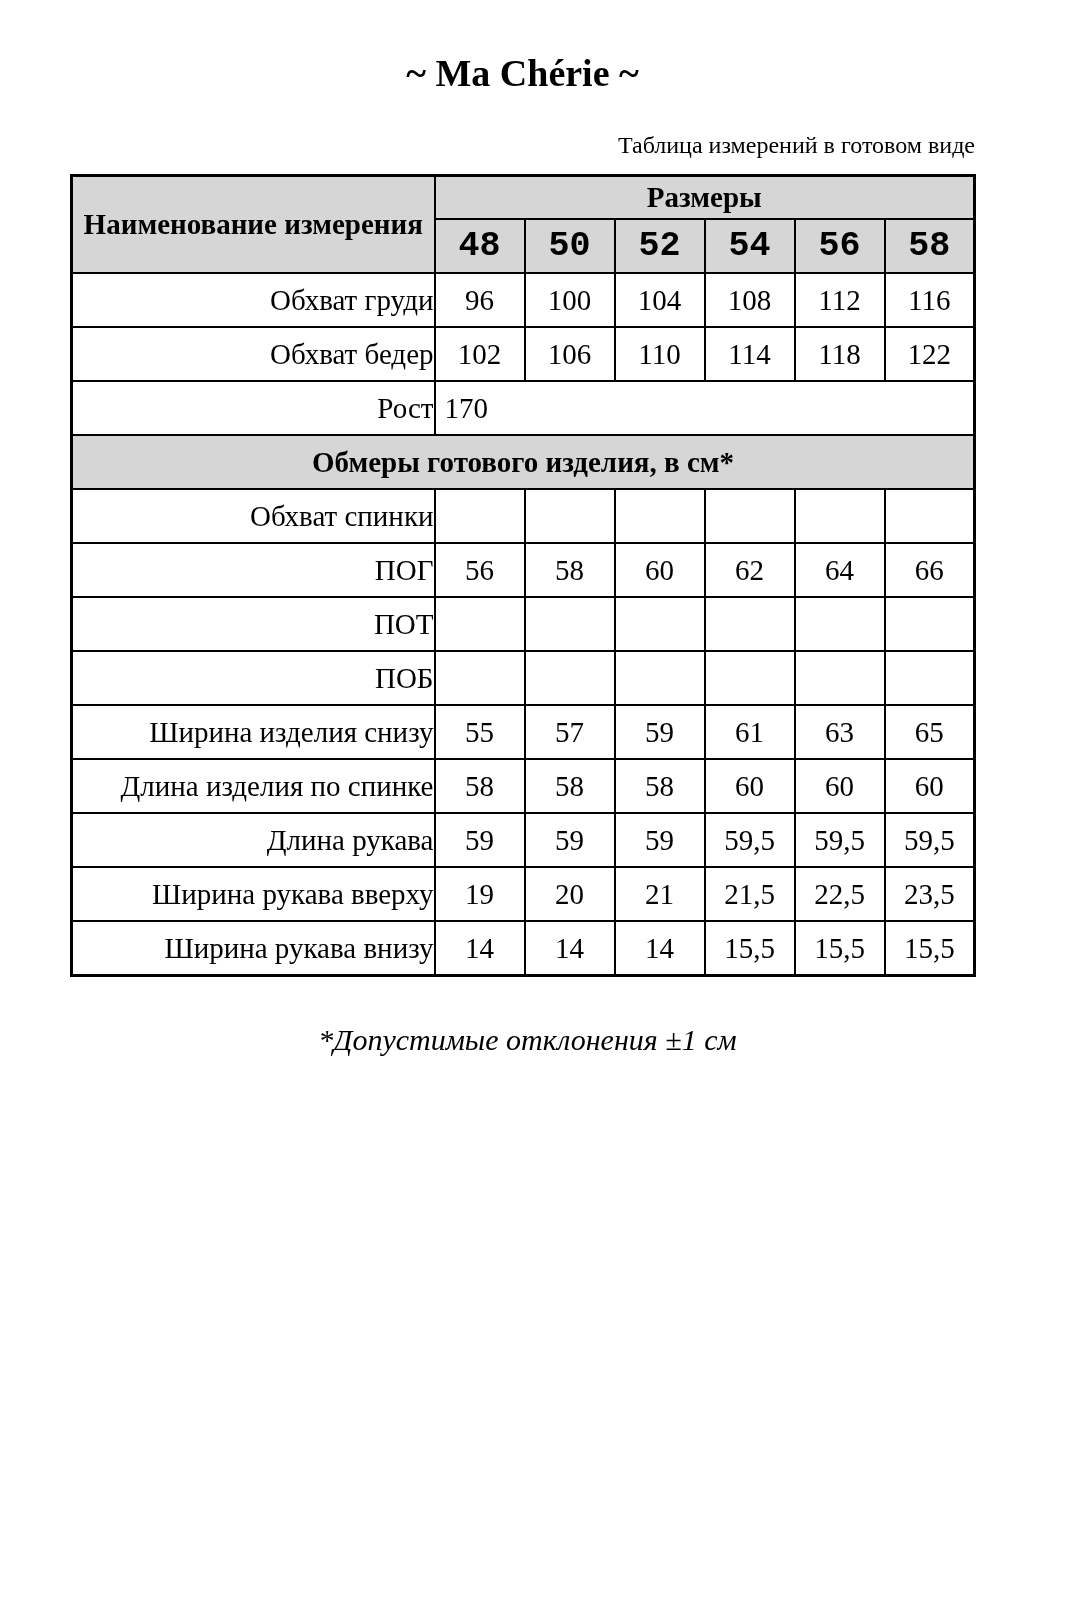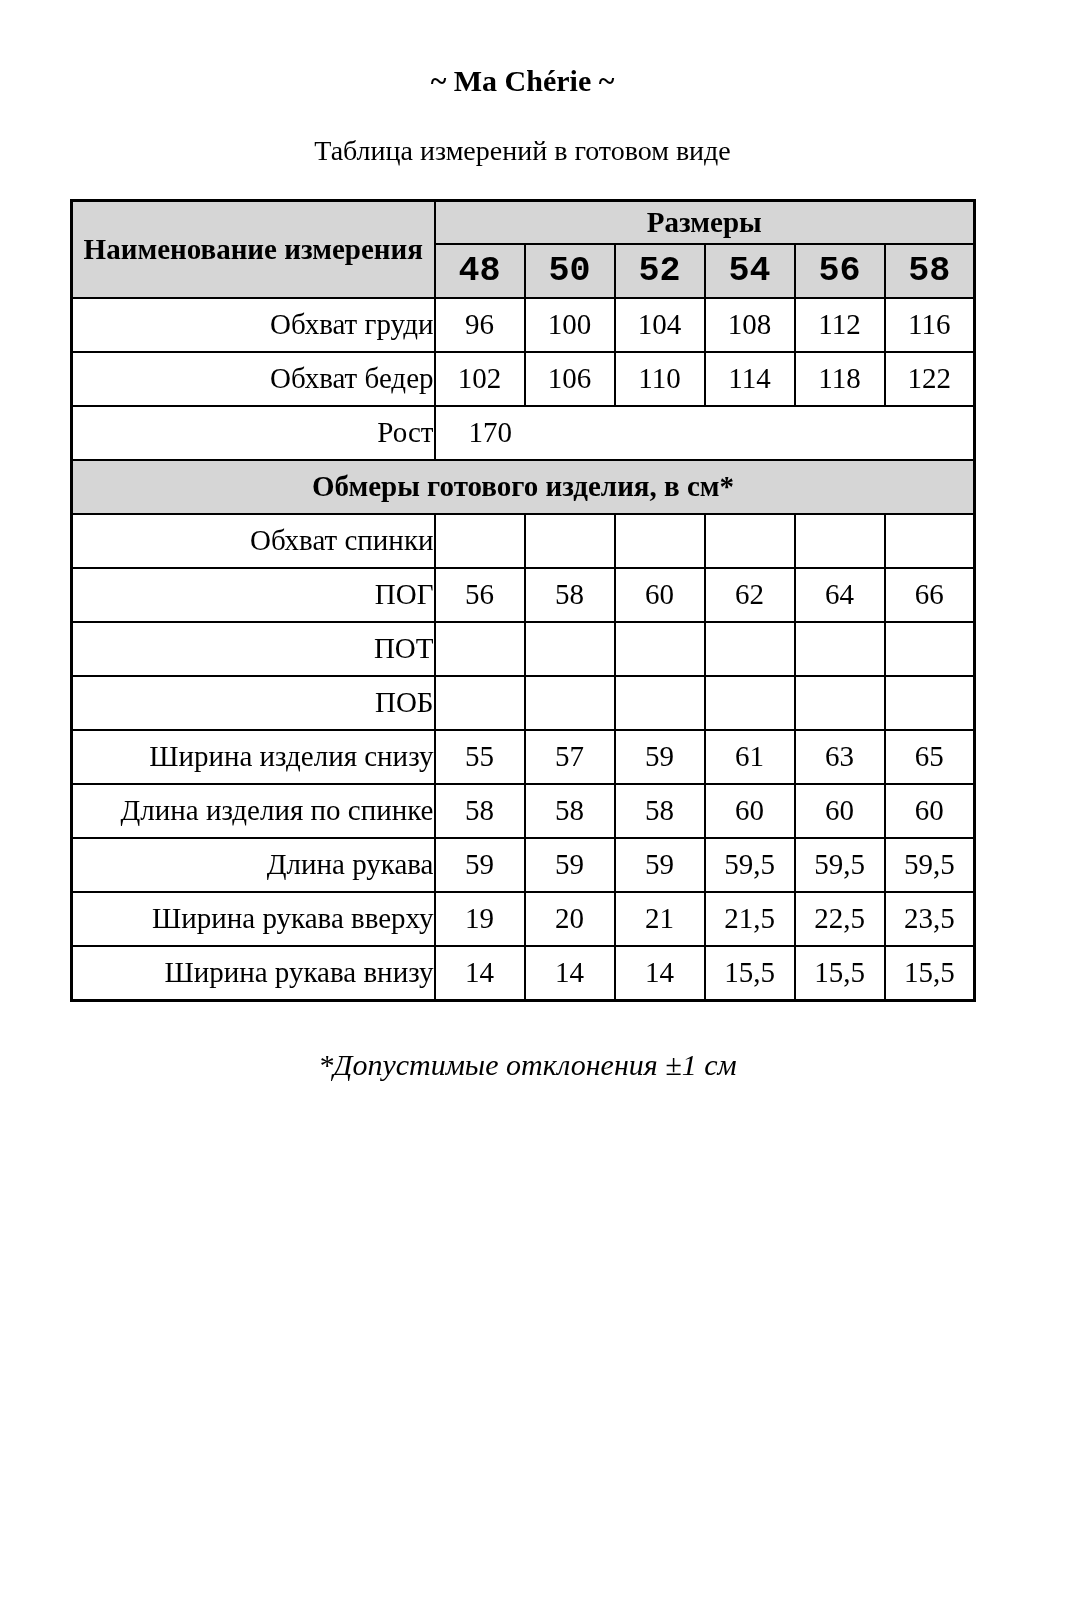--- a/index.html
+++ b/index.html
@@ -14,43 +14,43 @@
     background: #ffffff;
     color: #000000;
     font-family: "Liberation Serif", "DejaVu Serif", serif;
     overflow: hidden;
   }
   .content {
     width: 905px;
     margin-left: 70px;
   }
   .brand-title {
-    margin: 12px;
+    margin: 0;
     padding-top: 52px;
     text-align: center;
-    font-size: 30px;
+    font-size: 38px;
     font-weight: bold;
     line-height: 1.15;
   }
   .subtitle {
     margin: 36px 0 0 0;
-    text-align: center;
-    font-size: 28px;
+    text-align: right;
+    font-size: 24px;
     font-weight: normal;
     line-height: 1.15;
   }
   .product-title {
     margin: 28px 0 0 0;
     text-align: center;
     font-size: 34px;
     font-weight: bold;
     line-height: 1.15;
   }
   table.measurements {
-    margin-top: 32px;
+    margin-top: 15px;
     width: 905px;
     border-collapse: collapse;
     border: 3px solid #000000;
     table-layout: fixed;
   }
   col.name-col { width: 363px; }
   col.size-col { width: 90px; }
   th, td {
     border: 2px solid #000000;
     font-size: 29px;
@@ -81,21 +81,21 @@
     text-align: right;
     padding-left: 14px;
     height: 52px;
   }
   td.val {
     text-align: center;
     height: 52px;
   }
   td.rost-val {
     text-align: left;
-    padding-left: 33px;
+    padding-left: 9px;
     height: 52px;
   }
   td.section {
     text-align: center;
     font-weight: bold;
     height: 52px;
   }
   .footnote {
     margin: 46px 0 0 0;
     padding-left: 10px;

